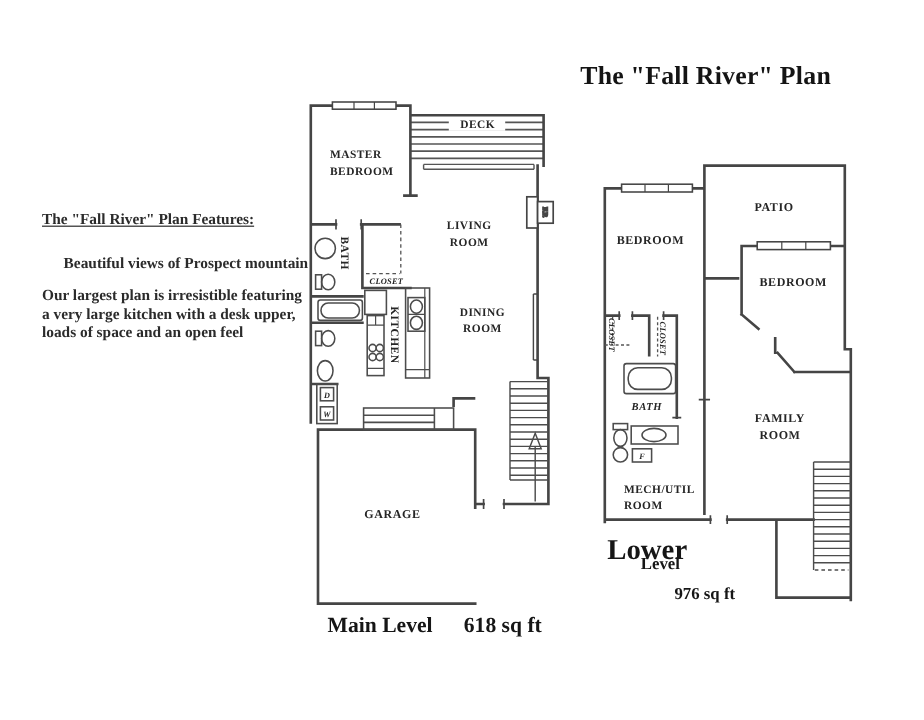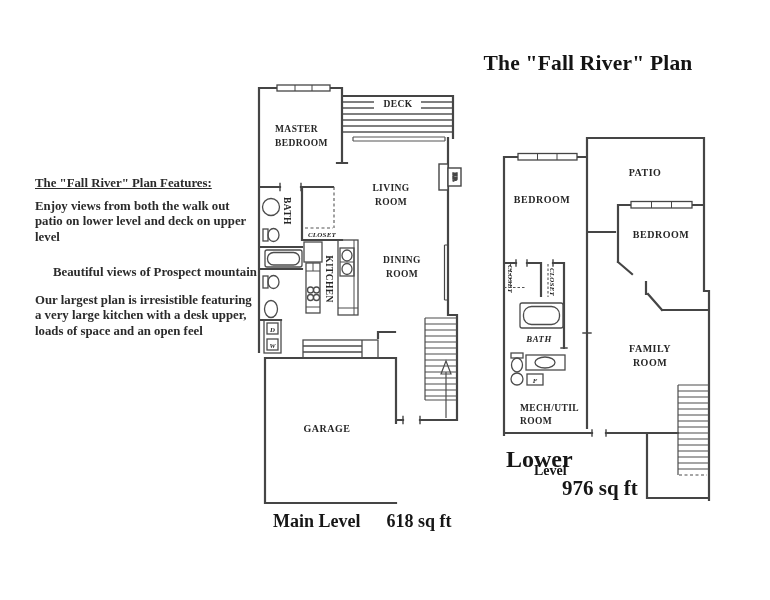--- a/index.html
+++ b/index.html
@@ -42,34 +42,33 @@
   .closet-lbl{font-size:7px;font-style:italic;letter-spacing:0.2px;}
   .bath-it{font-size:8.8px;font-style:italic;letter-spacing:0.5px;}
   .fp-lbl{font-size:5.6px;}
   .appl-lbl{font-size:6.8px;font-style:italic;}
   
   .caption{position:absolute;font-weight:bold;color:#161616;}
   .caption-main{left:273px;top:511px;font-size:18px;}
   .caption-main .gap-span{margin-left:26px;}
   .cap-lower-1{left:506px;top:446px;font-size:24px;}
   .cap-lower-2{left:534px;top:463px;font-size:14px;}
-  .cap-lower-3{left:562px;top:476px;font-size:21px;}
+  .cap-lower-3{left:562px;top:488px;font-size:14px;}
 </style>
 </head>
 <body>
 
 <div class="page">
 
   <div class="title-block">
     <div>The "Fall River" Plan</div>
   </div>
 
   <div class="features">
     <div class="heading">The "Fall River" Plan Features:</div>
-    <p>Enjoy views from both the walk out patio on lower level and deck on upper level</p>
     <p class="extra-gap">Beautiful views of Prospect mountain</p>
     <p>Our largest plan is irresistible featuring a very large kitchen with a desk upper, loads of space and an open feel</p>
   </div>
 
   <svg id="main-plan" class="plan" width="222" height="445" viewBox="0 0 222 445">
 
     <g stroke="#555" stroke-width="1.4" fill="none">
       <path d="M91,22 H202 M91,28 H202 M91,34 H202 M91,40 H202 M91,46 H202 M91,52 H202"></path>
       <path stroke-width="1.2" d="M102,57 H194 M102,61 H194 M102,57 V61 M194,57 V61"></path>
     </g>

